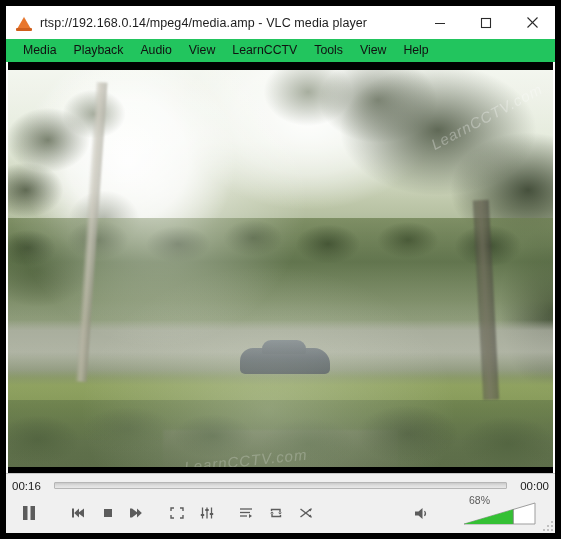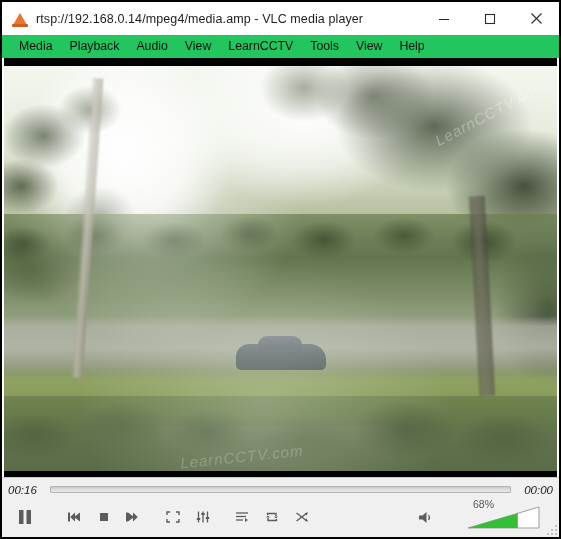--- a/index.html
+++ b/index.html
@@ -13,21 +13,21 @@
     overflow: hidden;
     font-family: "Liberation Sans", sans-serif;
   }
 
   
   #vlc-window {
     position: relative;
     width: 561px;
     height: 539px;
     background: #ffffff;
-    border: 2px solid #000000;
+    border: 6px solid #000000;
     box-sizing: border-box;
     display: flex;
     flex-direction: column;
   }
 
   
   #title-bar {
     height: 33px;
     min-height: 33px;
     background: #ffffff;
@@ -273,21 +273,20 @@
     height: 59px;
     position: relative;
     user-select: none;
   }
   #seek-row {
     display: flex;
     align-items: center;
     height: 21px;
     padding: 2px 6px 0 6px;
     box-sizing: border-box;
-    font-style: italic;
   }
   .time-label {
     font-size: 11.5px;
     color: #1a1a1a;
     font-family: "Liberation Sans", sans-serif;
     white-space: nowrap;
     min-width: 34px;
   }
   #time-elapsed { text-align: left; }
   #time-total { text-align: right; }

